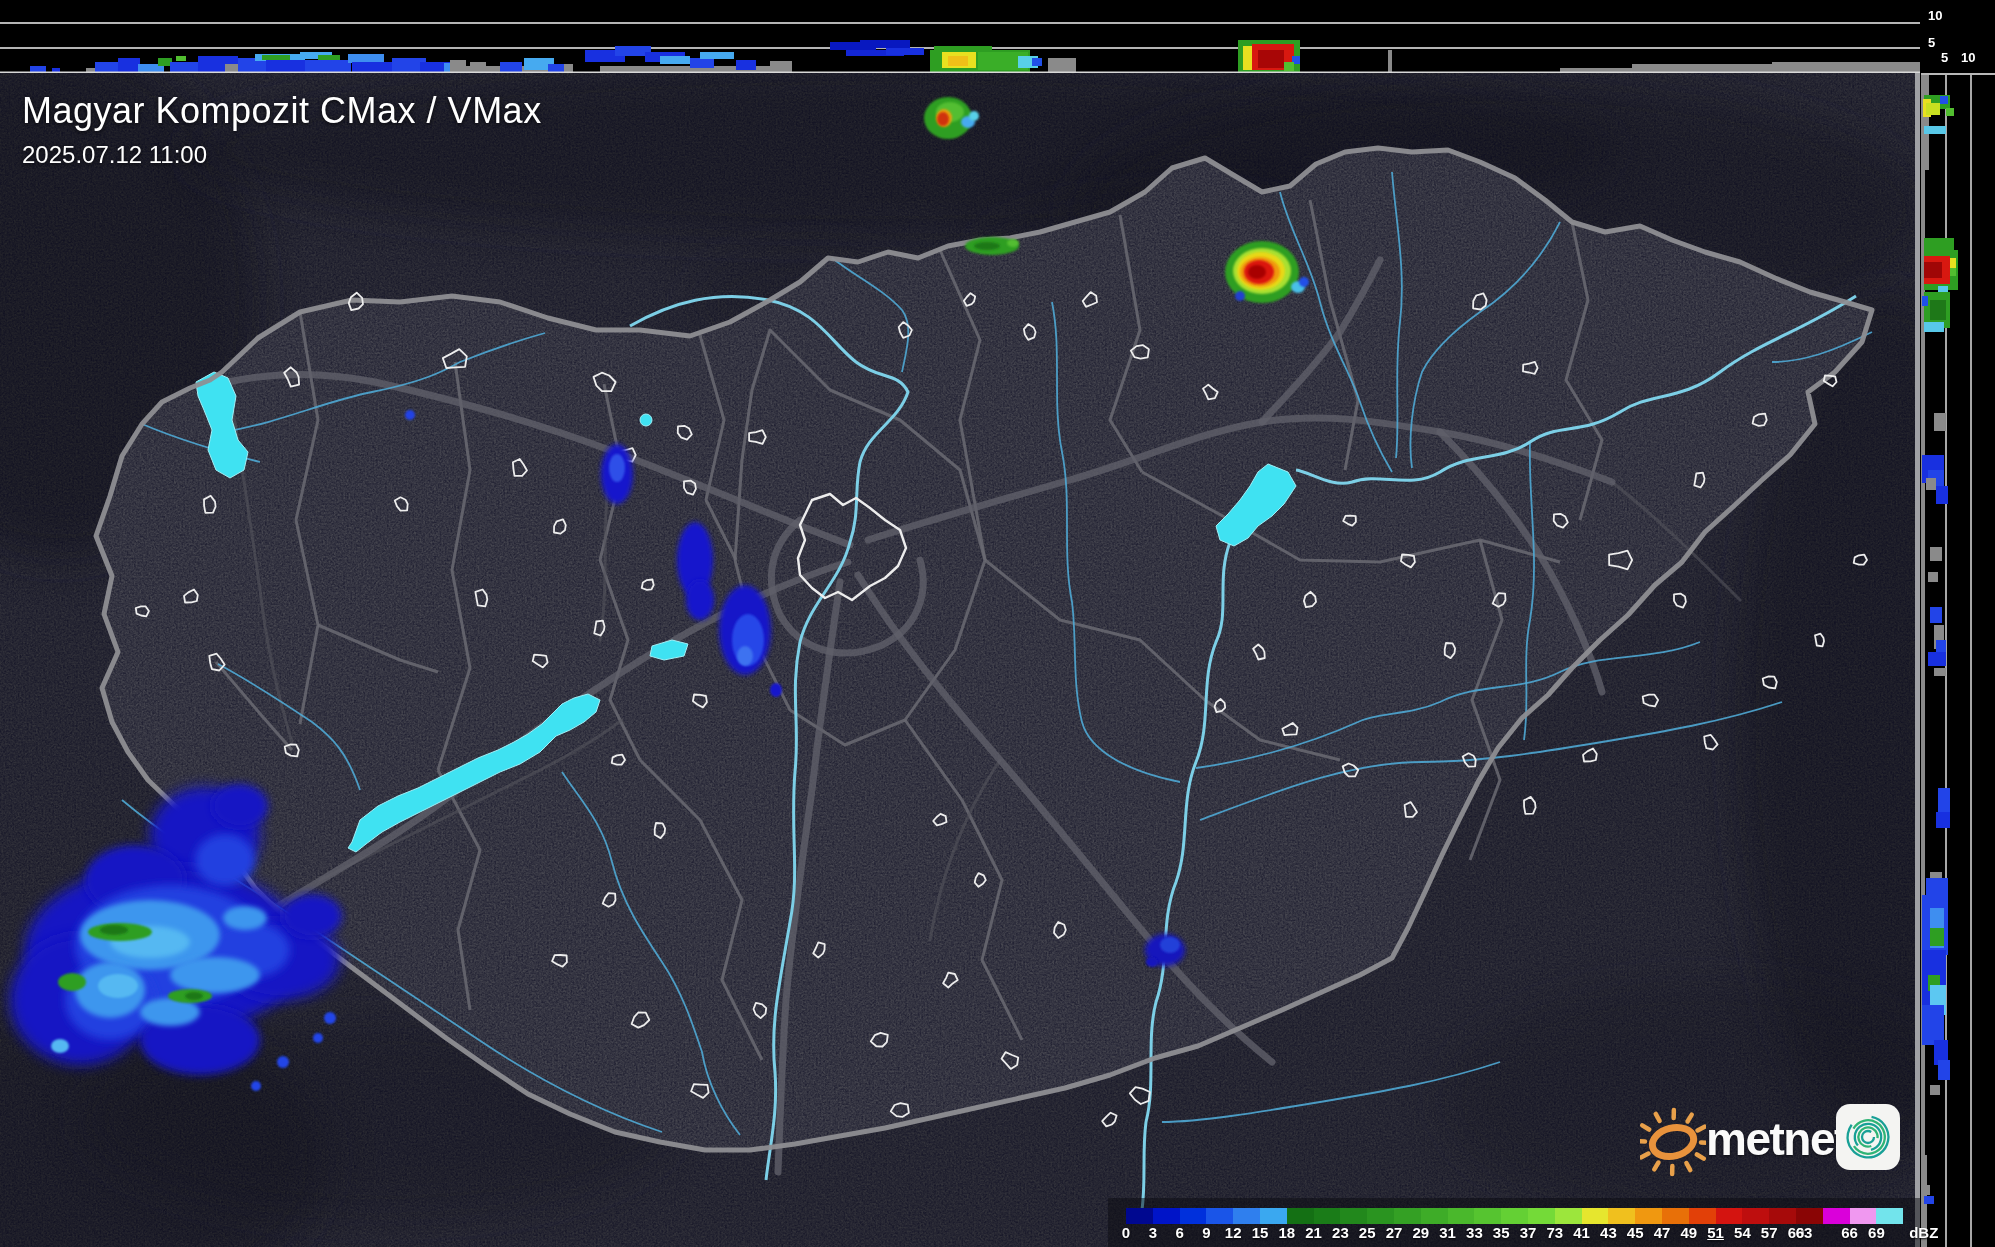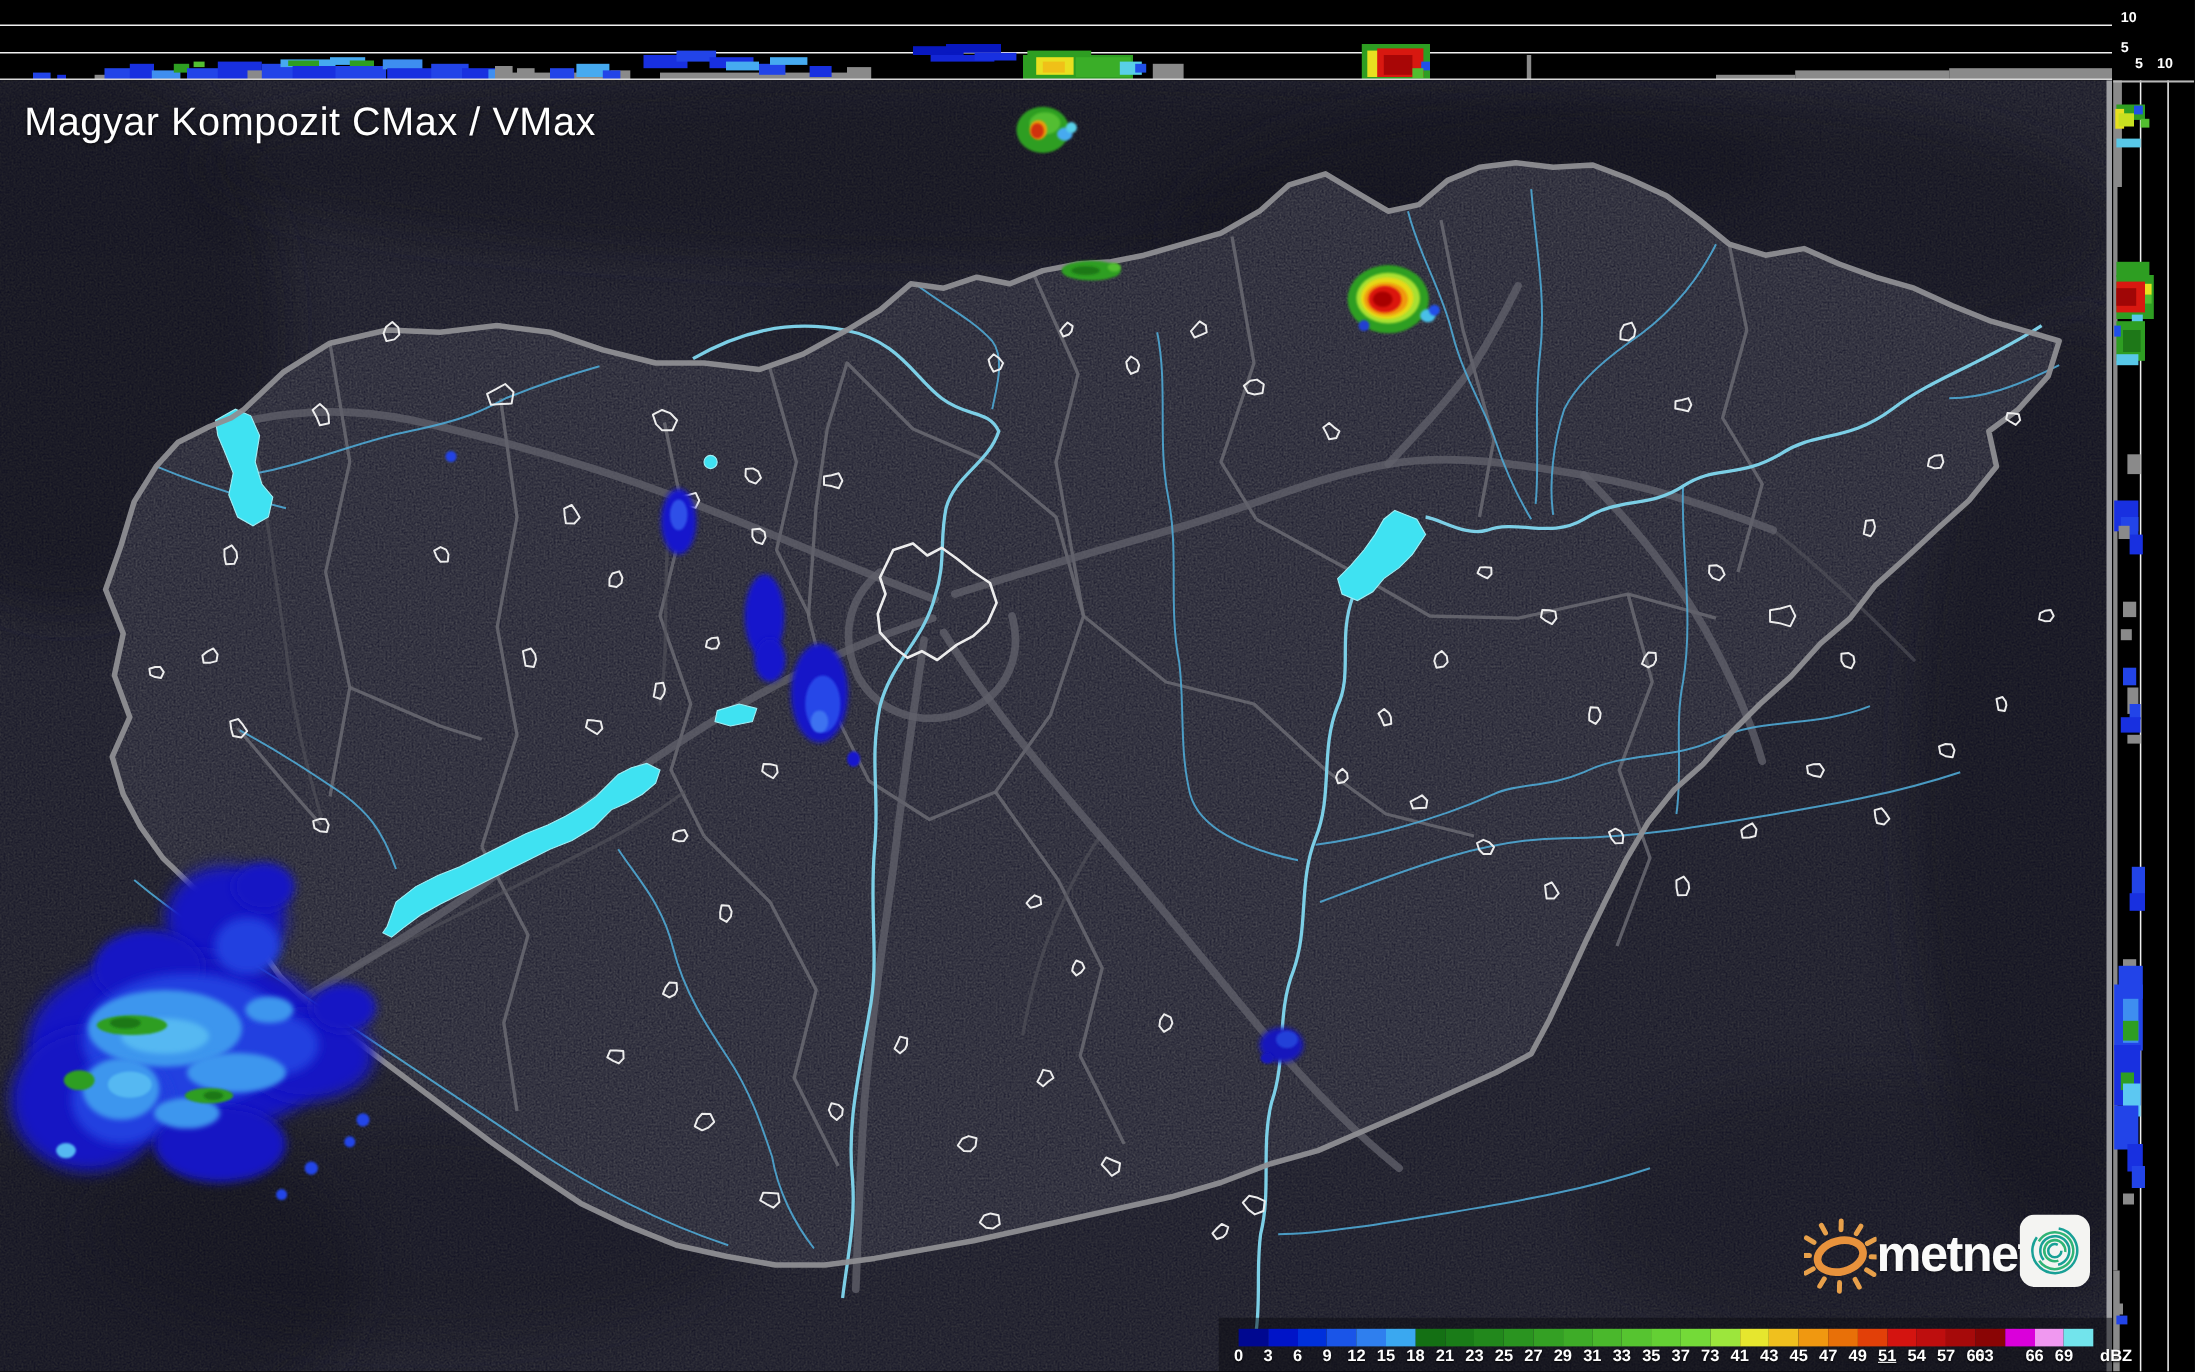--- a/index.html
+++ b/index.html
@@ -384,20 +384,21 @@
       <ellipse cx="1304" cy="282" rx="5" ry="5" fill="#2050E8" filter="url(#f1)"></ellipse>
       <ellipse cx="1240" cy="296" rx="5" ry="5" fill="#2040D0" filter="url(#f1)"></ellipse>
       <ellipse cx="1165" cy="950" rx="20" ry="16" fill="#1313BC" filter="url(#f2)"></ellipse>
       <ellipse cx="1170" cy="945" rx="10" ry="8" fill="#2440D8" filter="url(#f1)"></ellipse>
       <ellipse cx="1152" cy="962" rx="6" ry="5" fill="#1313BC" filter="url(#f1)"></ellipse>
       <rect x="1915" y="73" width="6" height="1174" fill="#9FA0A4"></rect>
     </svg>
 
   <div class="title-block">
     <div class="title">Magyar Kompozit CMax / VMax</div>
+    <div class="time">2025.07.12 11:00</div>
   </div>
 
   <div id="colorbar-wrap">
     <div id="colorbar">
         <div style="width: 26.8px; background: rgb(0, 8, 144);"></div>
         <div style="width: 26.8px; background: rgb(0, 20, 200);"></div>
         <div style="width: 26.8px; background: rgb(0, 48, 220);"></div>
         <div style="width: 26.8px; background: rgb(26, 85, 232);"></div>
         <div style="width: 26.8px; background: rgb(47, 127, 238);"></div>
         <div style="width: 26.8px; background: rgb(58, 168, 240);"></div>

